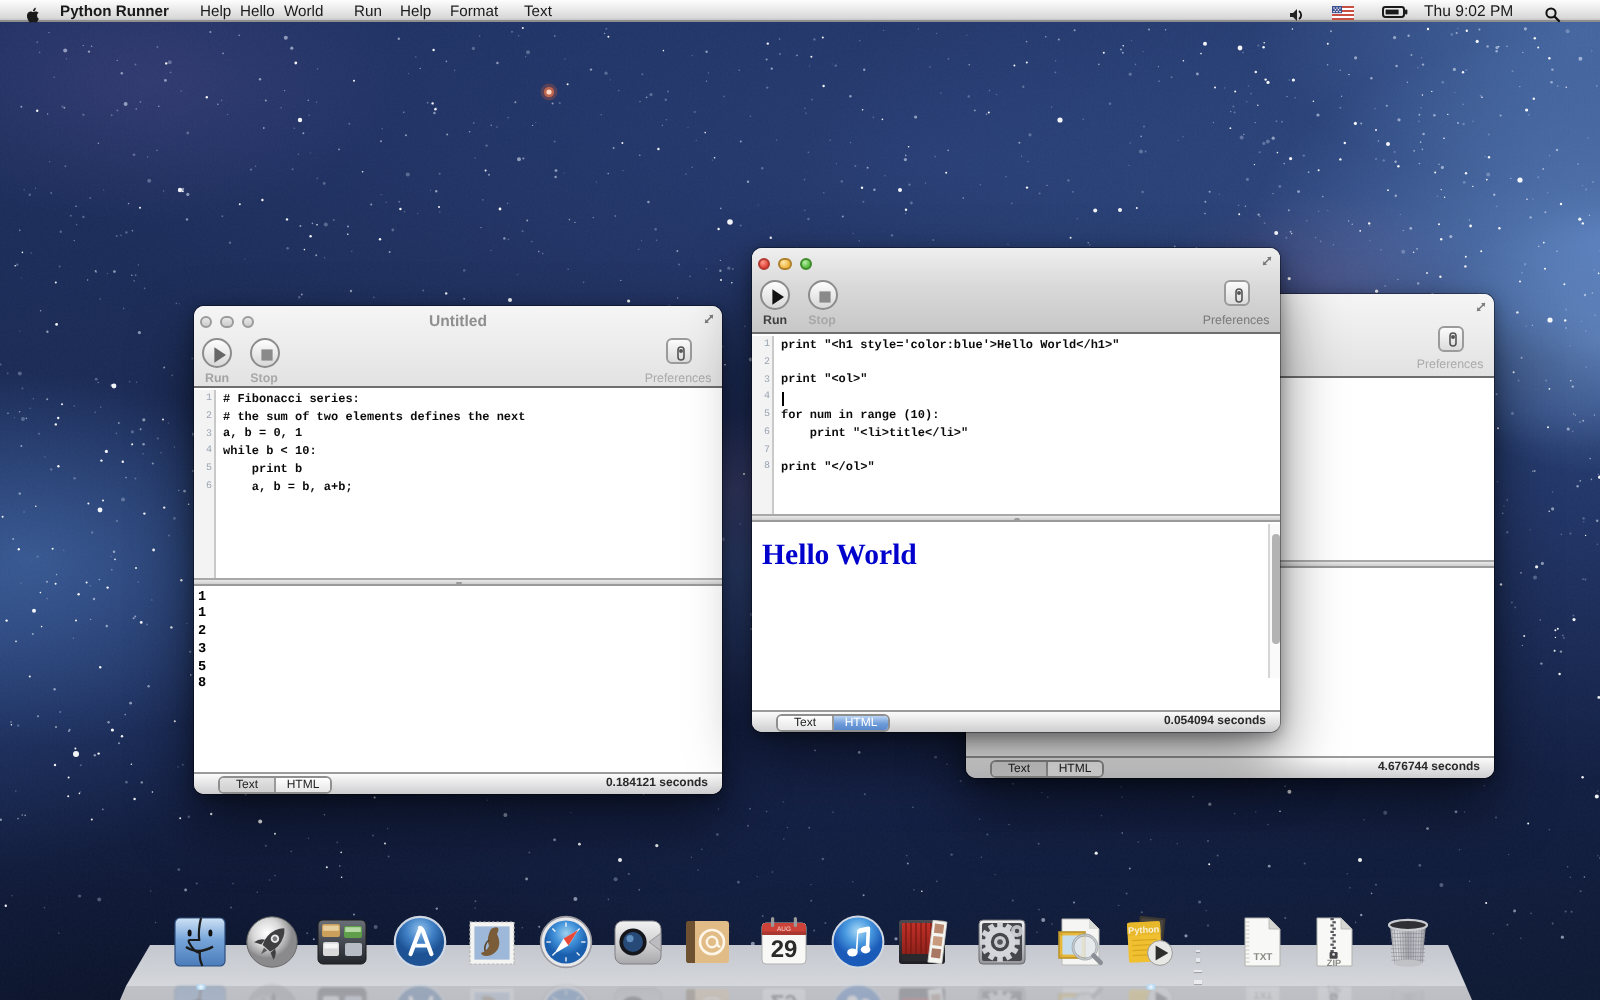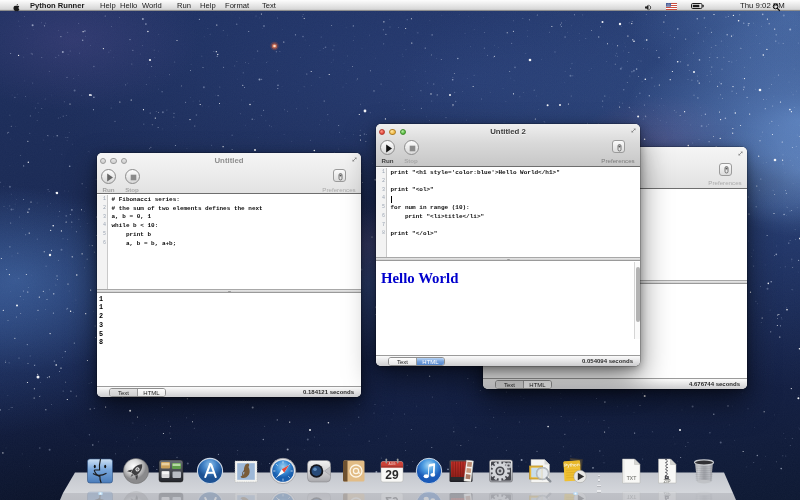--- a/index.html
+++ b/index.html
@@ -1968,21 +1968,21 @@
         <circle cx="1" cy="2.8" r=".4"></circle>
         <circle cx="2.5" cy="2.8" r=".4"></circle>
         <circle cx="4" cy="2.8" r=".4"></circle>
       </g>
     </svg>
     <svg class="mi" style="left:691px;top:3px" width="13" height="6">
       <rect x="0.5" y="0.5" width="10.5" height="5" rx="1.2" fill="none" stroke="#1a1a1a" stroke-width="1"></rect>
       <rect x="1.8" y="1.8" width="6.5" height="2.4" fill="#1a1a1a"></rect>
       <rect x="11.5" y="1.8" width="1.2" height="2.4" rx="0.4" fill="#1a1a1a"></rect>
     </svg>
-    <span class="mi" style="left:740px;font-size:7.8px">Thu 9:02 PM</span>
+    <span class="mi" style="left:712px;font-size:7.8px">Thu 9:02 PM</span>
     <svg class="mi" style="left:772px;top:1.5px" width="9" height="9" viewBox="0 0 18 18">
       <circle cx="7" cy="7" r="4.6" fill="none" stroke="#111" stroke-width="2"></circle>
       <path d="M10.5 10.5l4.5 4.5" stroke="#111" stroke-width="2.4" stroke-linecap="round"></path>
     </svg>
   </div>
 <div class="win" style="left:483px;top:146.5px;width:264px;height:242px;z-index:8">
     <div class="hdr inact" style="height:42px">
       <div class="tl tli" style="left:2.5px"></div>
       <div class="tl tli" style="left:13.2px"></div>
       <div class="tl tli" style="left:23.9px"></div>
@@ -2089,21 +2089,20 @@
         <div class="seg off">HTML</div>
       </div>
       <div class="secs" style="top:2.5px">0.184121 seconds</div>
     </div>
   </div>
 <div class="win" style="left:376px;top:124px;width:264px;height:241.5px;z-index:20">
     <div class="hdr act" style="height:43px">
       <div class="tl tlr" style="left:2.5px"></div>
       <div class="tl tly" style="left:13.2px"></div>
       <div class="tl tlg" style="left:23.9px"></div>
-      <div class="ttl act">Untitled 2</div>
       <svg class="rsz" viewBox="0 0 10 10">
         <g stroke="#555" stroke-width="1.1" fill="#555">
           <path d="M3.2 6.8 L6.8 3.2" fill="none"></path>
           <path d="M2 8 L2.4 5 L5 7.6 Z" stroke="none"></path>
           <path d="M8 2 L7.6 5 L5 2.4 Z" stroke="none"></path>
         </g>
       </svg>
       <div class="tbtn" style="left:4px;top:16px"><svg width="15" height="15" viewBox="0 0 15 15">
           <path d="M5.2 3.6 L11 7.5 L5.2 11.4 Z" fill="#111"></path>
         </svg></div>

